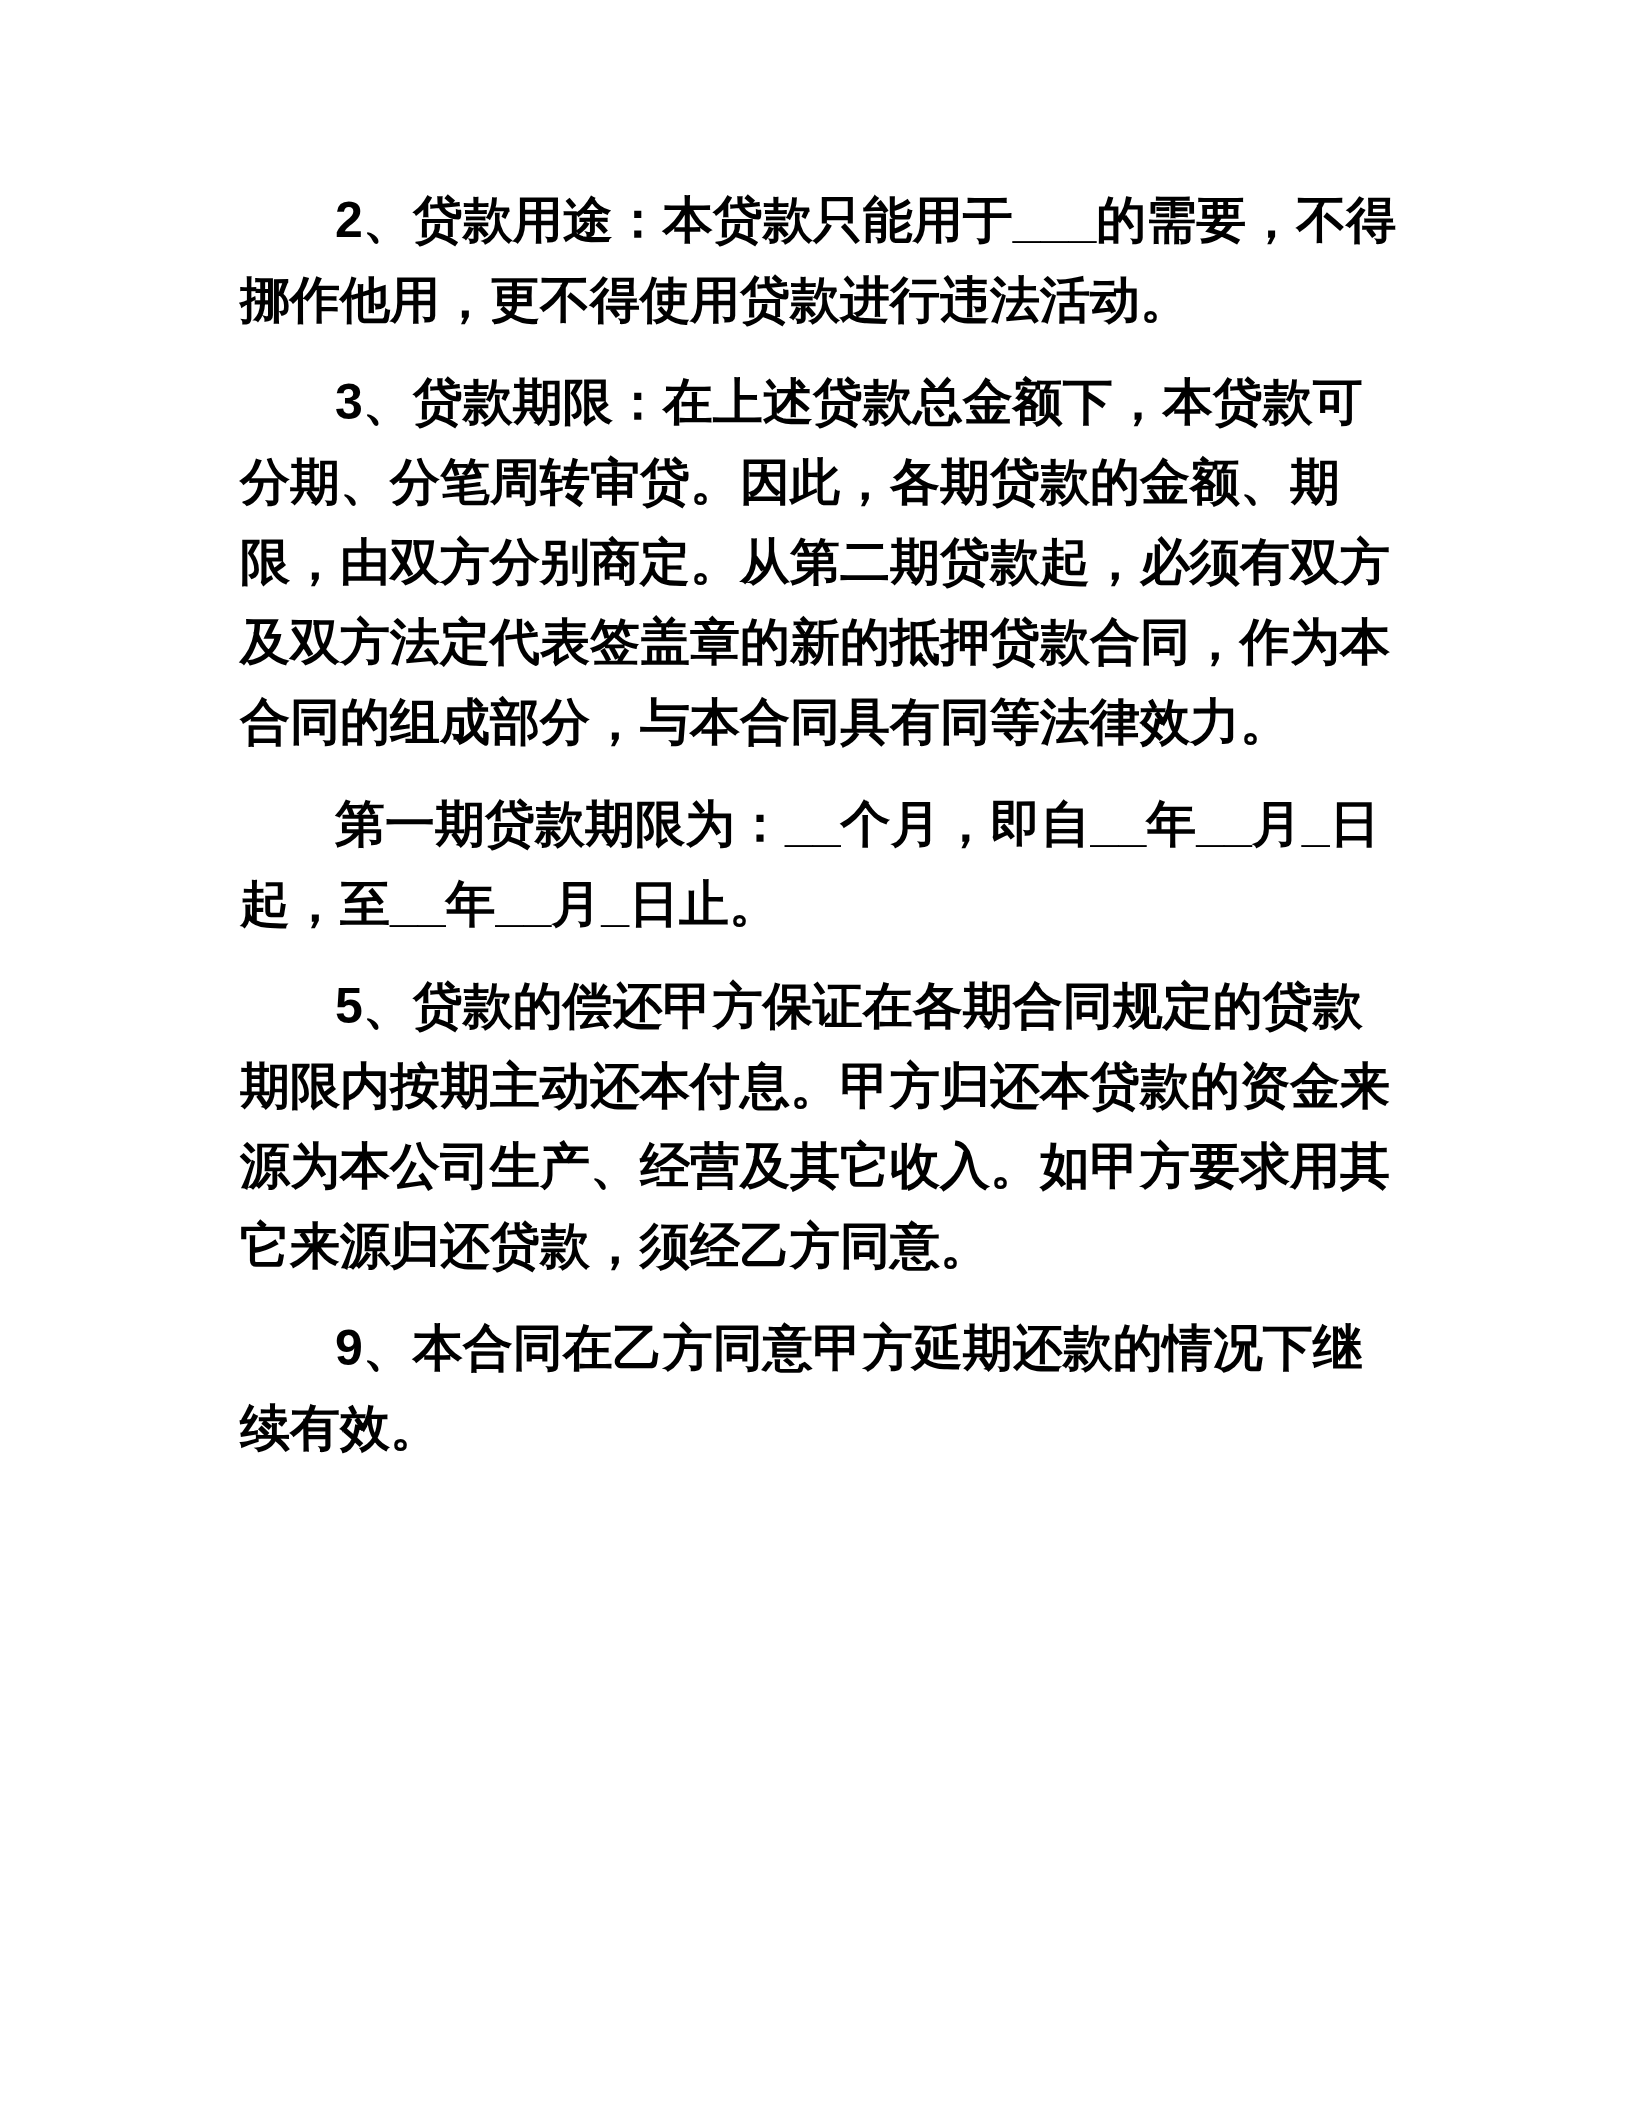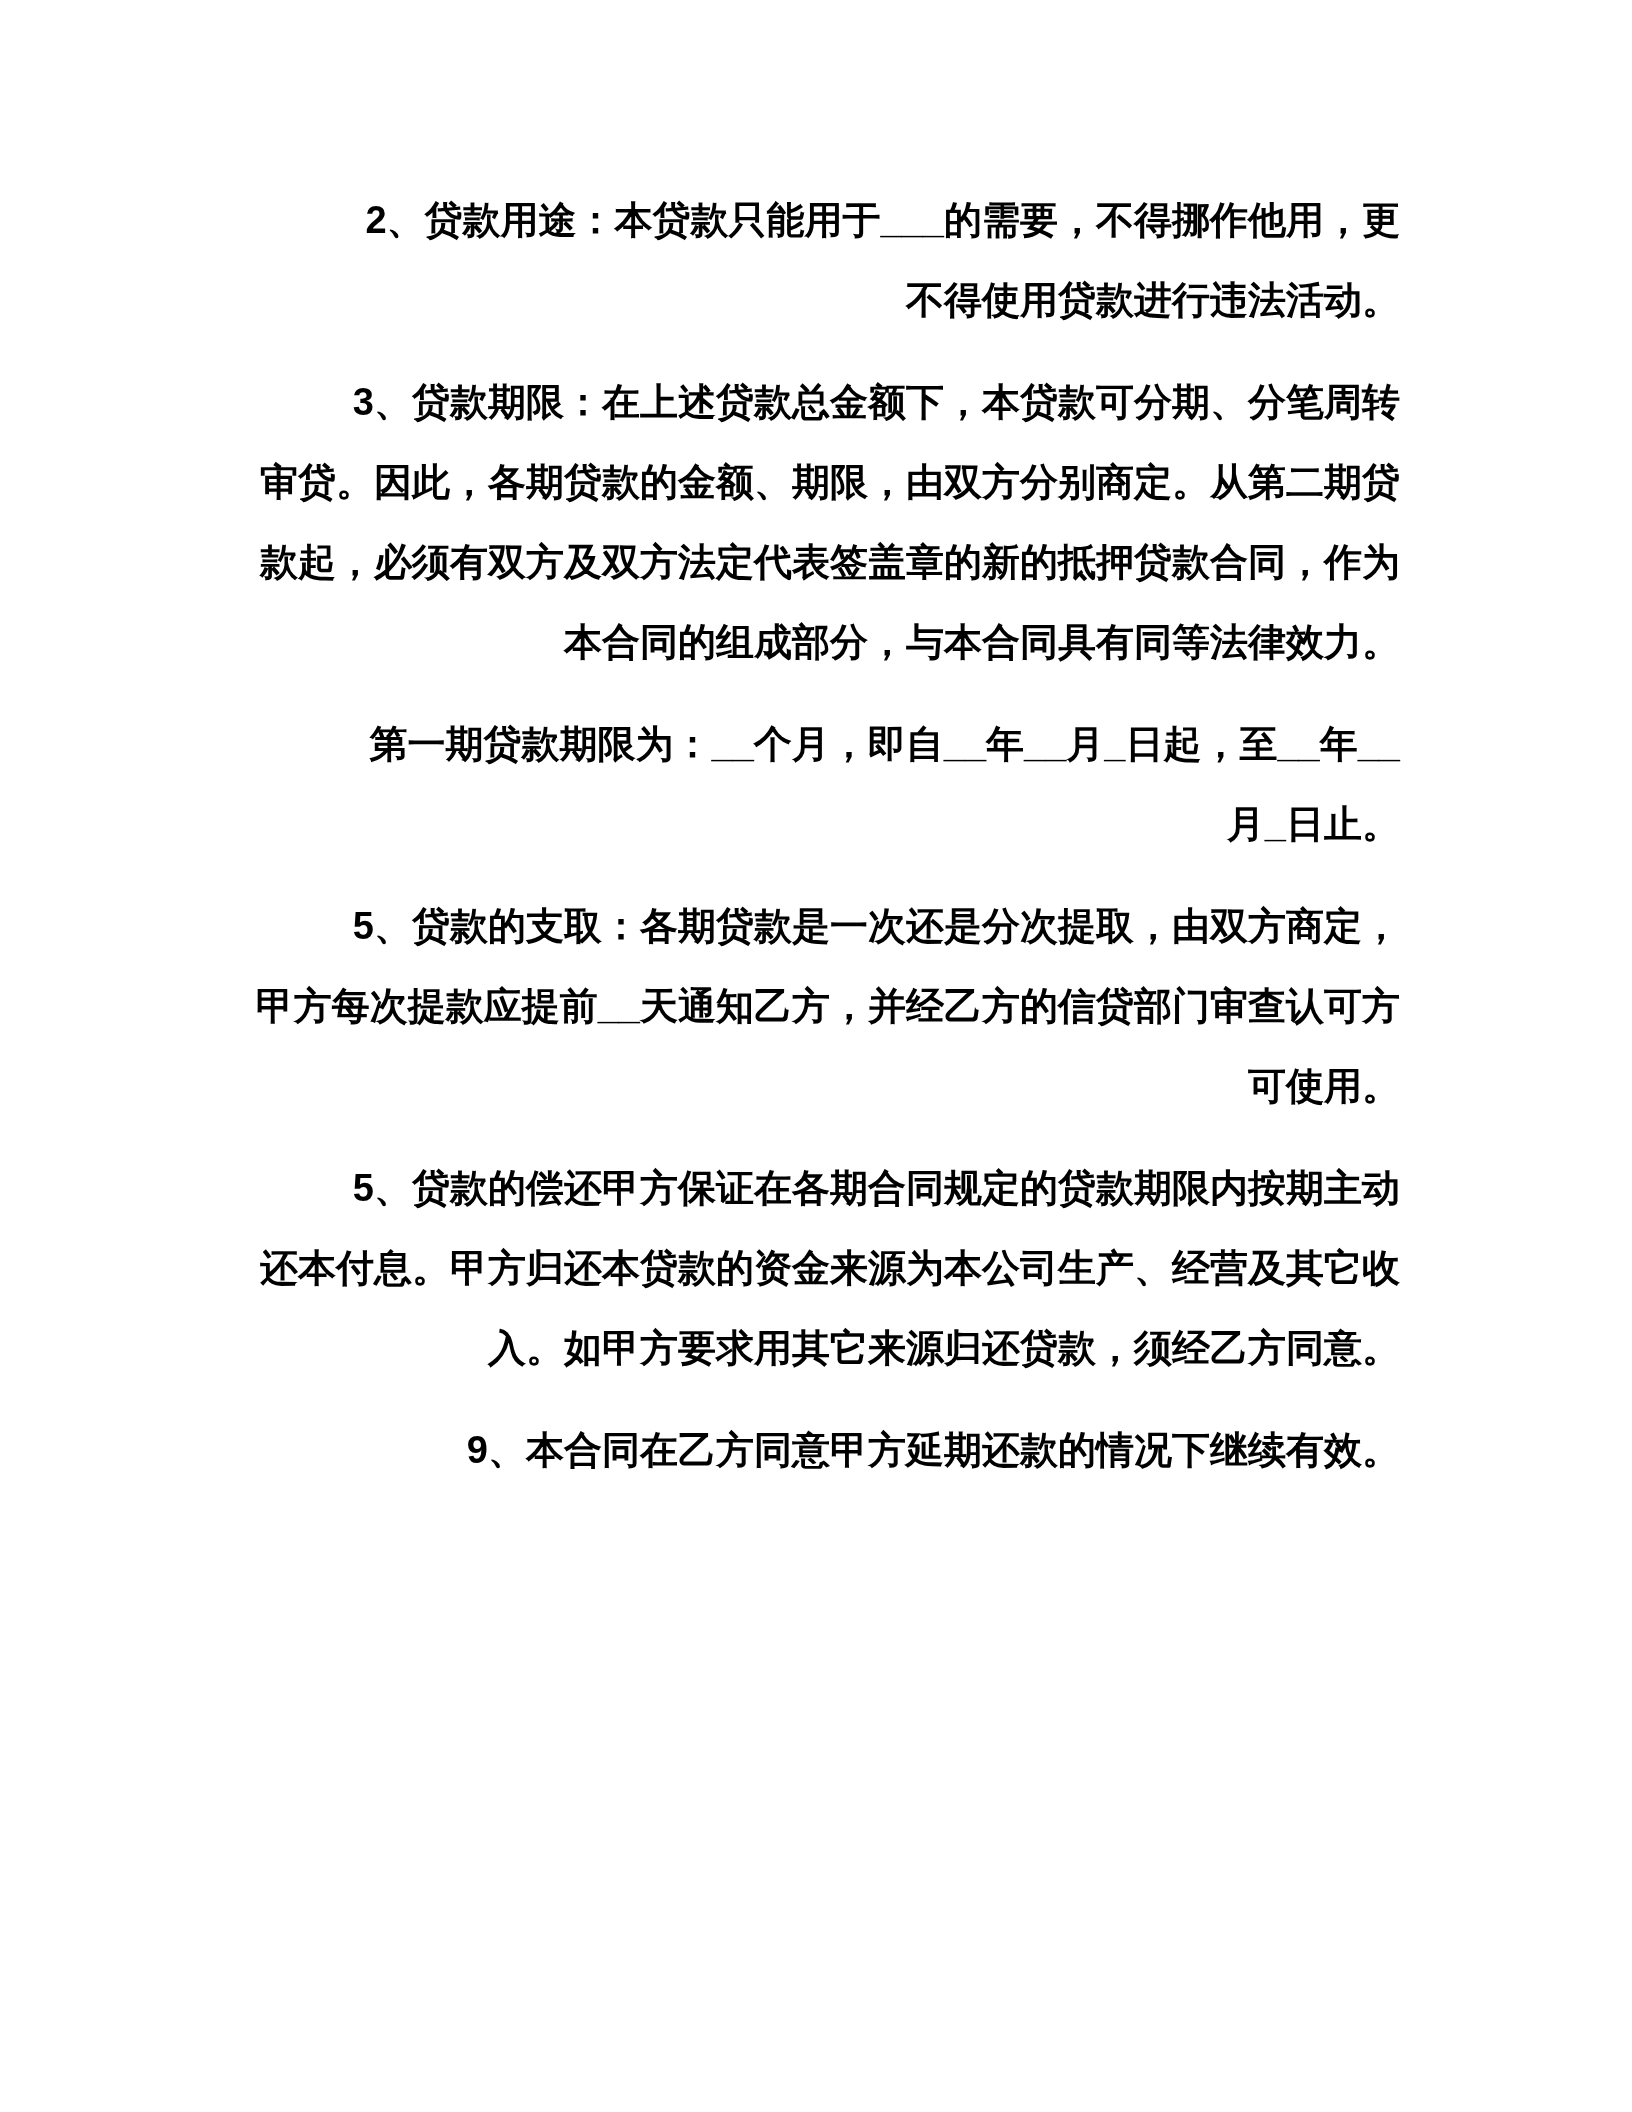--- a/index.html
+++ b/index.html
@@ -14,34 +14,33 @@
     background: #ffffff;
     box-sizing: border-box;
     padding: 180px 232px 0 240px;
     overflow: hidden;
   }
   .doc p {
     margin: 0 0 22px 0;
     padding: 0;
     font-family: "Liberation Sans", "DejaVu Sans", sans-serif;
     font-weight: bold;
-    font-size: 38px;
+    font-size: 50px;
     line-height: 80px;
     color: #000000;
     text-indent: 95px;
-    text-align: right;
+    text-align: left;
     letter-spacing: 0;
     word-break: break-all;
   }
 </style>
 </head>
 <body>
 
 <div class="page">
   <div class="doc">
     <p>2、贷款用途：本贷款只能用于___的需要，不得挪作他用，更不得使用贷款进行违法活动。</p>
     <p>3、贷款期限：在上述贷款总金额下，本贷款可分期、分笔周转审贷。因此，各期贷款的金额、期限，由双方分别商定。从第二期贷款起，必须有双方及双方法定代表签盖章的新的抵押贷款合同，作为本合同的组成部分，与本合同具有同等法律效力。</p>
     <p>第一期贷款期限为：__个月，即自__年__月_日起，至__年__月_日止。</p>
-    <p>5、贷款的支取：各期贷款是一次还是分次提取，由双方商定，甲方每次提款应提前__天通知乙方，并经乙方的信贷部门审查认可方可使用。</p>
     <p>5、贷款的偿还甲方保证在各期合同规定的贷款期限内按期主动还本付息。甲方归还本贷款的资金来源为本公司生产、经营及其它收入。如甲方要求用其它来源归还贷款，须经乙方同意。</p>
     <p>9、本合同在乙方同意甲方延期还款的情况下继续有效。</p>
   </div>
 </div>
 
 </body></html>

